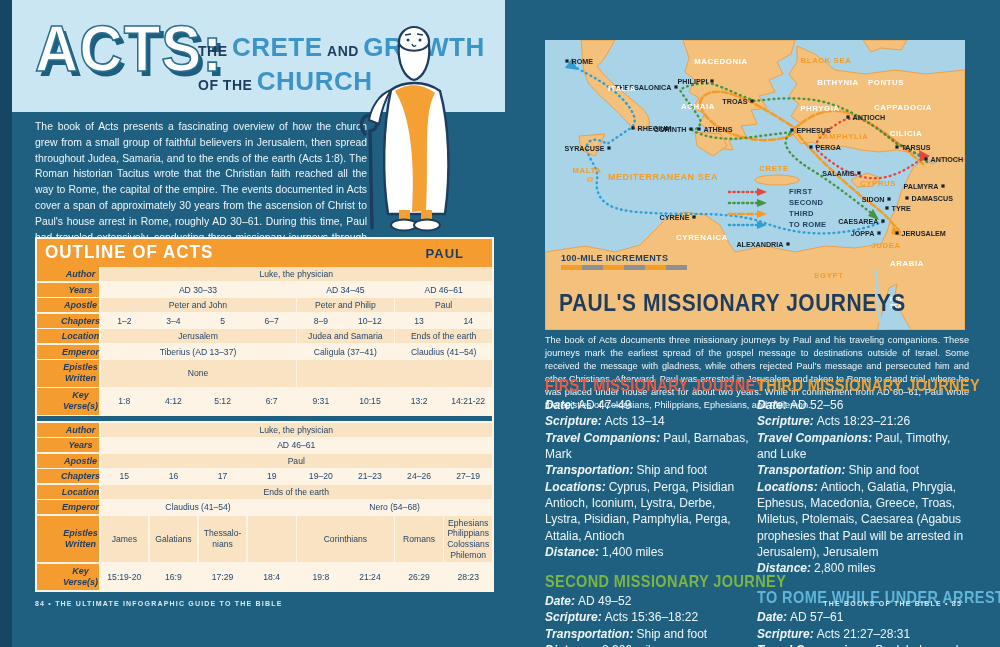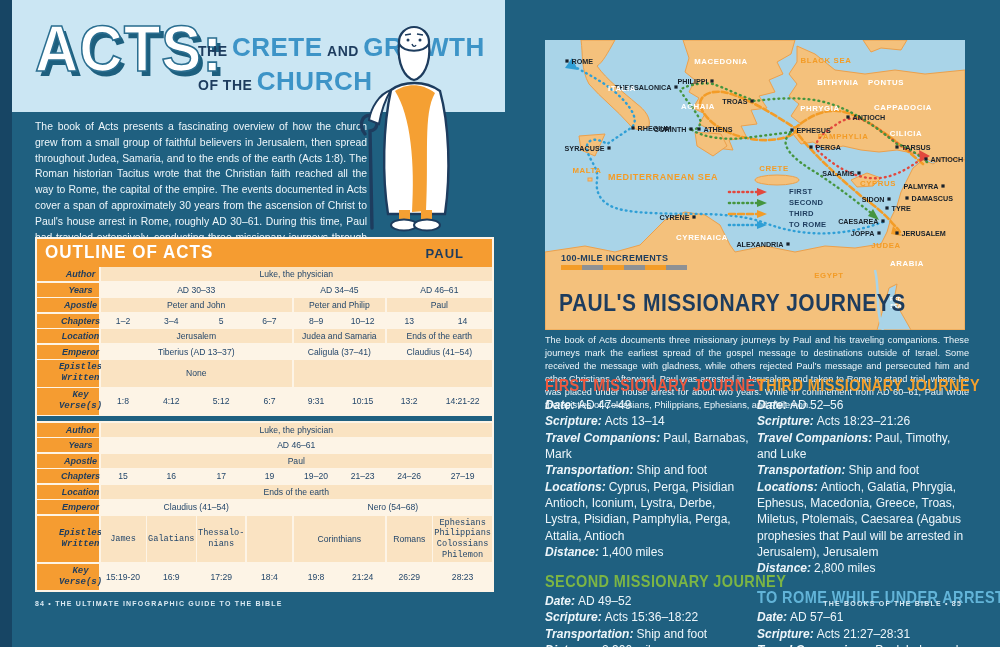--- a/index.html
+++ b/index.html
@@ -32,21 +32,21 @@
     transform:scaleY(1.08);transform-origin:left center;}
   .tpaul{color:#1d3c5e;font-size:13px;font-weight:900;letter-spacing:1px;padding-right:28px;}
   .tgrid{display:grid;grid-template-columns:62px repeat(8,1fr);gap:1.5px;background:#fdf4e6;}
   .cell{display:flex;align-items:center;justify-content:center;text-align:center;
     font-size:8.6px;color:#24476b;padding:2px 1px;}
   .lab{background:#f59c31;font-weight:700;font-style:italic;font-size:9px;color:#1d3c5e;padding-left:26px;}
   .ra{background:#fae3c2;} .rb{background:#fdf4e6;}
   .sp2{grid-column:span 2;} .sp4{grid-column:span 4;} .sp8{grid-column:span 8;}
   .sep{grid-column:1 / -1;height:5px;background:#1f6080;}
   .h24{min-height:22px;} .h44{min-height:42px;} .h22{min-height:20px;}
-  .pre{white-space:pre-line;line-height:1.25;font-family:Liberation Mono, monospace;}
+  .pre{white-space:pre-line;line-height:1.25;}
 
   .footer{position:absolute;color:#d9e9f2;font-size:7px;font-weight:700;letter-spacing:1.2px;}
   .footer.l{left:23px;top:600px;}
   .footer.r{right:38px;top:600px;}
 
   
   .map-wrap{position:absolute;left:40px;top:40px;width:420px;height:290px;}
   .map-svg{position:absolute;inset:0;}
   text.city{font-family:"Liberation Sans",sans-serif;font-size:7.2px;font-weight:700;fill:#17212b;}
   text.region{font-family:"Liberation Sans",sans-serif;font-size:7.8px;font-weight:800;fill:#ffffff;letter-spacing:.6px;}

